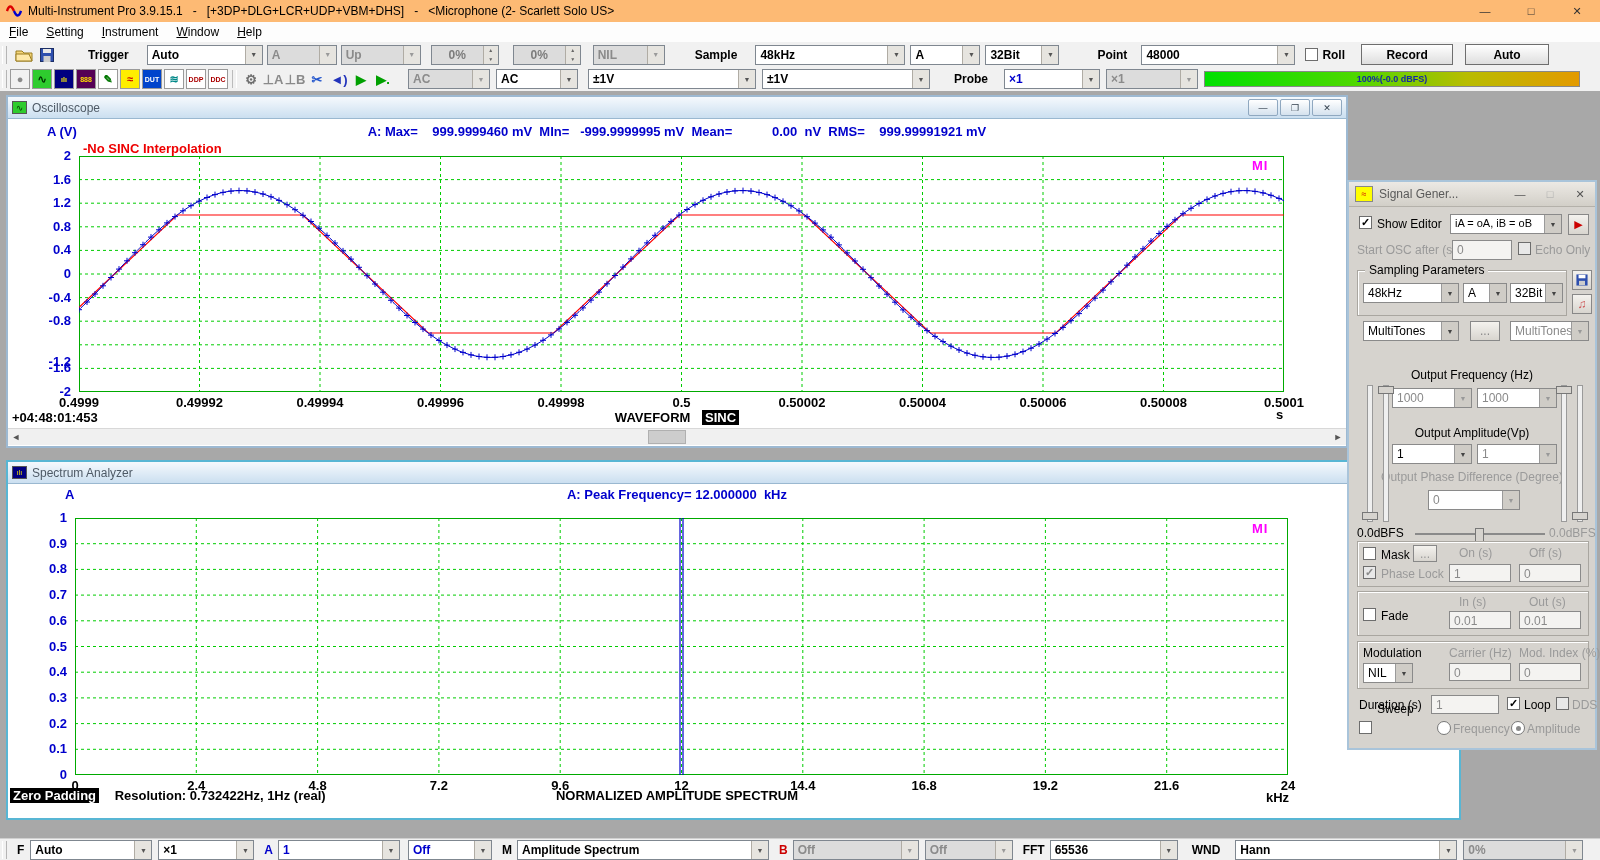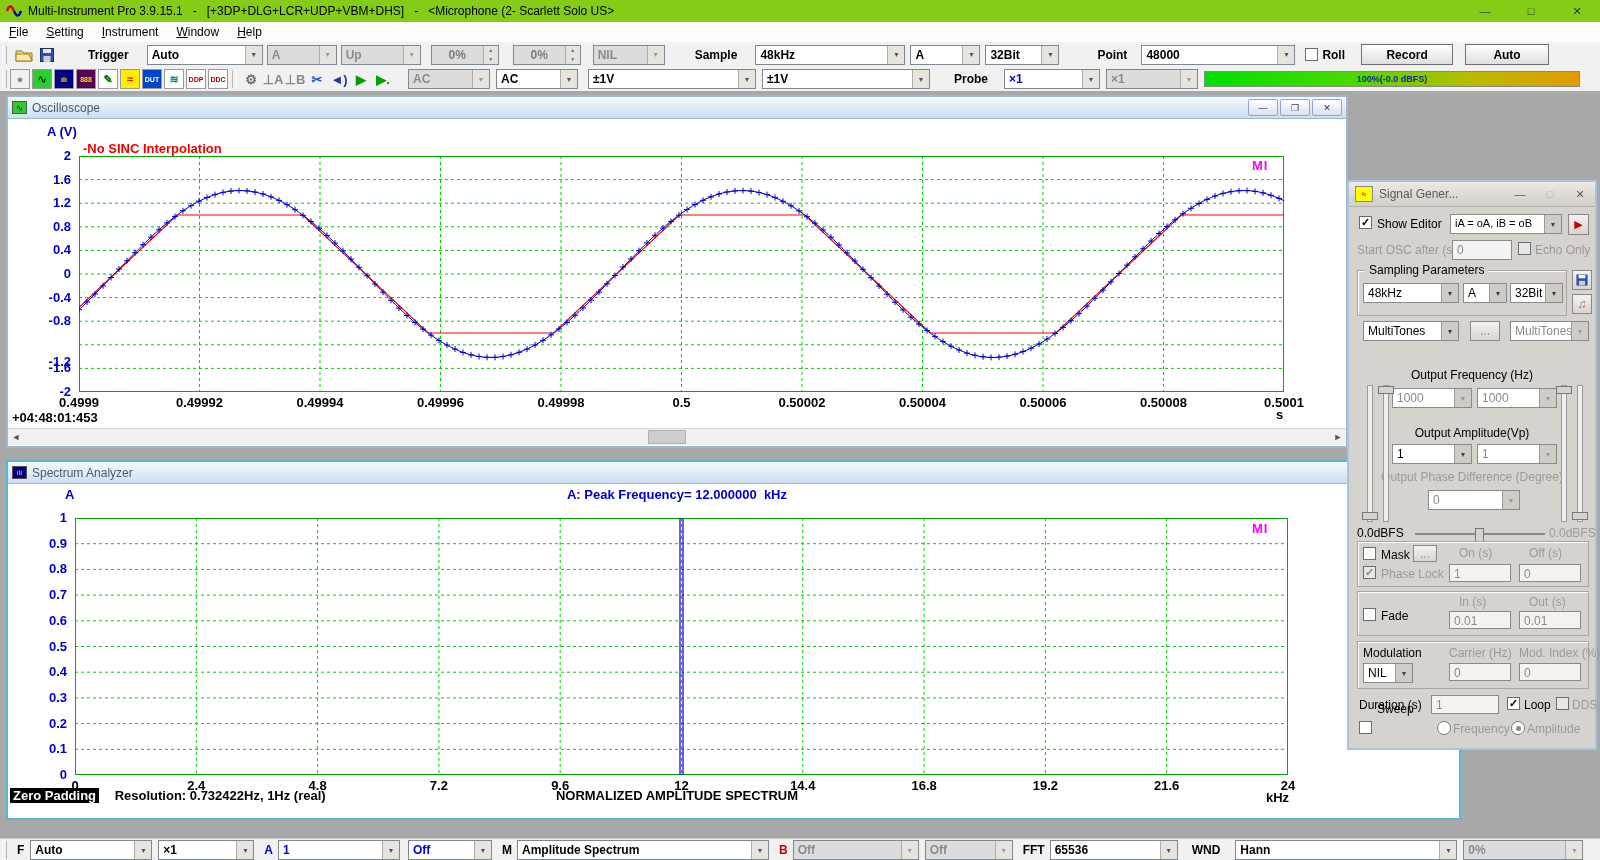--- a/index.html
+++ b/index.html
@@ -2,21 +2,21 @@
 <html><head>
 <meta charset="utf-8">
 <style>
   html,body{margin:0;padding:0}
   body{width:1600px;height:860px;overflow:hidden;position:relative;
        font-family:"Liberation Sans",sans-serif;background:#a8a8a8;font-size:12px;color:#000}
   .abs{position:absolute}
   .pre{white-space:pre}
   .bold{font-weight:bold}
   
-  .titlebar{left:0;top:0;width:1600px;height:22px;background:#84cc16;border-bottom:1px solid #ececec;
+  .titlebar{left:0;top:0;width:1600px;height:22px;background:#fdba74;border-bottom:1px solid #ececec;
             display:flex;align-items:center}
   .title-text{font-size:12px;margin-left:6px;white-space:pre}
   .winbtns{margin-left:auto;display:flex;height:22px}
   .winbtn{width:46px;height:22px;display:flex;align-items:center;justify-content:center;font-size:11px;color:#333}
   .menubar{left:0;top:22px;width:1600px;height:20px;background:#fdfdfd;border-bottom:1px solid #e2e2e2;
            display:flex;align-items:center}
   .menu-item{display:inline-block;padding:2px 9px;font-size:12px}
   .menu-item::first-letter{text-decoration:underline}
   
   .tb{display:flex;align-items:center;background:#f1f1f1}
@@ -250,20 +250,21 @@
   <div class="ctitle">
     <span class="cicon" style="background:#2ecc2e;color:#003300">∿</span>
     <span>Oscilloscope</span>
     <span class="cbtns">
       <span class="cbtn">—</span>
       <span class="cbtn">❐</span>
       <span class="cbtn">✕</span>
     </span>
   </div>
   <span class="abs bold" style="left:39px;top:27px;color:#0000cc;font-size:13px">A (V)</span>
+  <span class="abs bold pre" style="left:0;top:27px;width:1338px;text-align:center;color:#0000cc;font-size:13px">A: Max=    999.9999460 mV  MIn=   -999.9999995 mV  Mean=           0.00  nV  RMS=    999.99991921 mV</span>
   <span class="abs bold" style="left:75px;top:44px;color:#ee0000;font-size:13px">-No SINC Interpolation</span>
   <div class="abs" id="scope-plot" style="left:71px;top:59px;width:1205px;height:236px"><svg width="1205" height="236">
         <line x1="120.5" y1="0" x2="120.5" y2="236" stroke="#00cc00" stroke-dasharray="3,3" stroke-width="1"></line>
         <line x1="0" y1="23.6" x2="1205" y2="23.6" stroke="#00cc00" stroke-dasharray="3,3" stroke-width="1"></line>
         <line x1="241" y1="0" x2="241" y2="236" stroke="#00cc00" stroke-dasharray="3,3" stroke-width="1"></line>
         <line x1="0" y1="47.2" x2="1205" y2="47.2" stroke="#00cc00" stroke-dasharray="3,3" stroke-width="1"></line>
         <line x1="361.5" y1="0" x2="361.5" y2="236" stroke="#00cc00" stroke-dasharray="3,3" stroke-width="1"></line>
         <line x1="0" y1="70.8" x2="1205" y2="70.8" stroke="#00cc00" stroke-dasharray="3,3" stroke-width="1"></line>
         <line x1="482" y1="0" x2="482" y2="236" stroke="#00cc00" stroke-dasharray="3,3" stroke-width="1"></line>
         <line x1="0" y1="94.4" x2="1205" y2="94.4" stroke="#00cc00" stroke-dasharray="3,3" stroke-width="1"></line>
@@ -277,20 +278,24 @@
         <line x1="0" y1="188.8" x2="1205" y2="188.8" stroke="#00cc00" stroke-dasharray="3,3" stroke-width="1"></line>
         <line x1="1084.5" y1="0" x2="1084.5" y2="236" stroke="#00cc00" stroke-dasharray="3,3" stroke-width="1"></line>
         <line x1="0" y1="212.4" x2="1205" y2="212.4" stroke="#00cc00" stroke-dasharray="3,3" stroke-width="1"></line>
         <rect x="0.5" y="0.5" width="1204" height="235" fill="none" stroke="#00aa00" stroke-width="1"></rect>
         <polyline points="-278.3550000003425,59 -152.83416666684192,177 -27.313333333675818,177 98.20749999982475,59 223.7283333333253,59 349.2491666664914,177 474.76999999999197,177 600.290833333158,59 725.8116666666587,59 851.3325000001593,177 976.8533333329908,177 1102.3741666664914,59 1227.8949999999918,59 1353.4158333334924,177 1478.9366666663243,177 1604.4574999998247,59 1729.9783333333253,59" fill="none" stroke="#ff0000" stroke-width="1.2"></polyline>
         <path d="M0.0 153.7L1.0 152.8L2.0 151.8L3.0 150.9L4.0 149.9L5.0 148.9L6.0 148.0L7.0 147.0L8.0 146.0L9.0 145.0L10.0 144.0L11.0 143.0L12.0 142.0L13.0 141.0L14.0 140.0L15.0 139.0L16.0 138.0L17.0 137.0L18.0 136.0L19.0 134.9L20.0 133.9L21.0 132.9L22.0 131.9L23.0 130.8L24.0 129.8L25.0 128.8L26.0 127.7L27.0 126.7L28.0 125.7L29.0 124.6L30.0 123.6L31.0 122.5L32.0 121.5L33.0 120.4L34.0 119.4L35.0 118.4L36.0 117.3L37.0 116.3L38.0 115.2L39.0 114.2L40.0 113.1L41.0 112.1L42.0 111.1L43.0 110.0L44.0 109.0L45.0 107.9L46.0 106.9L47.0 105.9L48.0 104.8L49.0 103.8L50.0 102.8L51.0 101.8L52.0 100.7L53.0 99.7L54.0 98.7L55.0 97.7L56.0 96.7L57.0 95.7L58.0 94.7L59.0 93.7L60.0 92.7L61.0 91.7L62.0 90.7L63.0 89.7L64.0 88.7L65.0 87.7L66.0 86.8L67.0 85.8L68.0 84.9L69.0 83.9L70.0 82.9L71.0 82.0L72.0 81.1L73.0 80.1L74.0 79.2L75.0 78.3L76.0 77.4L77.0 76.5L78.0 75.6L79.0 74.7L80.0 73.8L81.0 72.9L82.0 72.0L83.0 71.1L84.0 70.3L85.0 69.4L86.0 68.6L87.0 67.8L88.0 66.9L89.0 66.1L90.0 65.3L91.0 64.5L92.0 63.7L93.0 62.9L94.0 62.1L95.0 61.3L96.0 60.6L97.0 59.8L98.0 59.1L99.0 58.4L100.0 57.6L101.0 56.9L102.0 56.2L103.0 55.5L104.0 54.8L105.0 54.1L106.0 53.5L107.0 52.8L108.0 52.2L109.0 51.5L110.0 50.9L111.0 50.3L112.0 49.7L113.0 49.1L114.0 48.5L115.0 47.9L116.0 47.4L117.0 46.8L118.0 46.3L119.0 45.8L120.0 45.2L121.0 44.7L122.0 44.2L123.0 43.8L124.0 43.3L125.0 42.8L126.0 42.4L127.0 42.0L128.0 41.5L129.0 41.1L130.0 40.7L131.0 40.3L132.0 40.0L133.0 39.6L134.0 39.2L135.0 38.9L136.0 38.6L137.0 38.3L138.0 38.0L139.0 37.7L140.0 37.4L141.0 37.1L142.0 36.9L143.0 36.7L144.0 36.4L145.0 36.2L146.0 36.0L147.0 35.8L148.0 35.7L149.0 35.5L150.0 35.3L151.0 35.2L152.0 35.1L153.0 35.0L154.0 34.9L155.0 34.8L156.0 34.7L157.0 34.7L158.0 34.6L159.0 34.6L160.0 34.6L161.0 34.6L162.0 34.6L163.0 34.6L164.0 34.6L165.0 34.7L166.0 34.7L167.0 34.8L168.0 34.9L169.0 35.0L170.0 35.1L171.0 35.2L172.0 35.4L173.0 35.5L174.0 35.7L175.0 35.9L176.0 36.1L177.0 36.3L178.0 36.5L179.0 36.7L180.0 37.0L181.0 37.2L182.0 37.5L183.0 37.8L184.0 38.0L185.0 38.3L186.0 38.7L187.0 39.0L188.0 39.3L189.0 39.7L190.0 40.1L191.0 40.4L192.0 40.8L193.0 41.2L194.0 41.6L195.0 42.1L196.0 42.5L197.0 43.0L198.0 43.4L199.0 43.9L200.0 44.4L201.0 44.9L202.0 45.4L203.0 45.9L204.0 46.4L205.0 47.0L206.0 47.5L207.0 48.1L208.0 48.7L209.0 49.3L210.0 49.9L211.0 50.5L212.0 51.1L213.0 51.7L214.0 52.3L215.0 53.0L216.0 53.7L217.0 54.3L218.0 55.0L219.0 55.7L220.0 56.4L221.0 57.1L222.0 57.8L223.0 58.5L224.0 59.3L225.0 60.0L226.0 60.8L227.0 61.6L228.0 62.3L229.0 63.1L230.0 63.9L231.0 64.7L232.0 65.5L233.0 66.3L234.0 67.1L235.0 68.0L236.0 68.8L237.0 69.7L238.0 70.5L239.0 71.4L240.0 72.2L241.0 73.1L242.0 74.0L243.0 74.9L244.0 75.8L245.0 76.7L246.0 77.6L247.0 78.5L248.0 79.4L249.0 80.4L250.0 81.3L251.0 82.3L252.0 83.2L253.0 84.1L254.0 85.1L255.0 86.1L256.0 87.0L257.0 88.0L258.0 89.0L259.0 90.0L260.0 90.9L261.0 91.9L262.0 92.9L263.0 93.9L264.0 94.9L265.0 95.9L266.0 96.9L267.0 98.0L268.0 99.0L269.0 100.0L270.0 101.0L271.0 102.0L272.0 103.1L273.0 104.1L274.0 105.1L275.0 106.2L276.0 107.2L277.0 108.2L278.0 109.3L279.0 110.3L280.0 111.3L281.0 112.4L282.0 113.4L283.0 114.5L284.0 115.5L285.0 116.6L286.0 117.6L287.0 118.6L288.0 119.7L289.0 120.7L290.0 121.8L291.0 122.8L292.0 123.9L293.0 124.9L294.0 125.9L295.0 127.0L296.0 128.0L297.0 129.0L298.0 130.1L299.0 131.1L300.0 132.1L301.0 133.2L302.0 134.2L303.0 135.2L304.0 136.2L305.0 137.3L306.0 138.3L307.0 139.3L308.0 140.3L309.0 141.3L310.0 142.3L311.0 143.3L312.0 144.3L313.0 145.3L314.0 146.3L315.0 147.2L316.0 148.2L317.0 149.2L318.0 150.1L319.0 151.1L320.0 152.1L321.0 153.0L322.0 154.0L323.0 154.9L324.0 155.8L325.0 156.8L326.0 157.7L327.0 158.6L328.0 159.5L329.0 160.4L330.0 161.3L331.0 162.2L332.0 163.1L333.0 164.0L334.0 164.8L335.0 165.7L336.0 166.5L337.0 167.4L338.0 168.2L339.0 169.0L340.0 169.9L341.0 170.7L342.0 171.5L343.0 172.3L344.0 173.1L345.0 173.9L346.0 174.6L347.0 175.4L348.0 176.1L349.0 176.9L350.0 177.6L351.0 178.3L352.0 179.1L353.0 179.8L354.0 180.5L355.0 181.1L356.0 181.8L357.0 182.5L358.0 183.2L359.0 183.8L360.0 184.4L361.0 185.1L362.0 185.7L363.0 186.3L364.0 186.9L365.0 187.5L366.0 188.0L367.0 188.6L368.0 189.1L369.0 189.7L370.0 190.2L371.0 190.7L372.0 191.2L373.0 191.7L374.0 192.2L375.0 192.7L376.0 193.1L377.0 193.6L378.0 194.0L379.0 194.5L380.0 194.9L381.0 195.3L382.0 195.7L383.0 196.0L384.0 196.4L385.0 196.7L386.0 197.1L387.0 197.4L388.0 197.7L389.0 198.0L390.0 198.3L391.0 198.6L392.0 198.9L393.0 199.1L394.0 199.3L395.0 199.6L396.0 199.8L397.0 200.0L398.0 200.2L399.0 200.3L400.0 200.5L401.0 200.6L402.0 200.8L403.0 200.9L404.0 201.0L405.0 201.1L406.0 201.2L407.0 201.3L408.0 201.3L409.0 201.4L410.0 201.4L411.0 201.4L412.0 201.4L413.0 201.4L414.0 201.4L415.0 201.4L416.0 201.3L417.0 201.3L418.0 201.2L419.0 201.1L420.0 201.0L421.0 200.9L422.0 200.8L423.0 200.6L424.0 200.5L425.0 200.3L426.0 200.1L427.0 199.9L428.0 199.7L429.0 199.5L430.0 199.3L431.0 199.1L432.0 198.8L433.0 198.5L434.0 198.3L435.0 198.0L436.0 197.7L437.0 197.3L438.0 197.0L439.0 196.7L440.0 196.3L441.0 196.0L442.0 195.6L443.0 195.2L444.0 194.8L445.0 194.4L446.0 193.9L447.0 193.5L448.0 193.1L449.0 192.6L450.0 192.1L451.0 191.6L452.0 191.1L453.0 190.6L454.0 190.1L455.0 189.6L456.0 189.0L457.0 188.5L458.0 187.9L459.0 187.4L460.0 186.8L461.0 186.2L462.0 185.6L463.0 184.9L464.0 184.3L465.0 183.7L466.0 183.0L467.0 182.4L468.0 181.7L469.0 181.0L470.0 180.3L471.0 179.6L472.0 178.9L473.0 178.2L474.0 177.5L475.0 176.7L476.0 176.0L477.0 175.2L478.0 174.5L479.0 173.7L480.0 172.9L481.0 172.1L482.0 171.3L483.0 170.5L484.0 169.7L485.0 168.9L486.0 168.1L487.0 167.2L488.0 166.4L489.0 165.5L490.0 164.7L491.0 163.8L492.0 162.9L493.0 162.0L494.0 161.1L495.0 160.2L496.0 159.3L497.0 158.4L498.0 157.5L499.0 156.6L500.0 155.7L501.0 154.7L502.0 153.8L503.0 152.8L504.0 151.9L505.0 150.9L506.0 150.0L507.0 149.0L508.0 148.0L509.0 147.1L510.0 146.1L511.0 145.1L512.0 144.1L513.0 143.1L514.0 142.1L515.0 141.1L516.0 140.1L517.0 139.1L518.0 138.1L519.0 137.1L520.0 136.1L521.0 135.0L522.0 134.0L523.0 133.0L524.0 132.0L525.0 130.9L526.0 129.9L527.0 128.9L528.0 127.8L529.0 126.8L530.0 125.7L531.0 124.7L532.0 123.7L533.0 122.6L534.0 121.6L535.0 120.5L536.0 119.5L537.0 118.4L538.0 117.4L539.0 116.4L540.0 115.3L541.0 114.3L542.0 113.2L543.0 112.2L544.0 111.1L545.0 110.1L546.0 109.1L547.0 108.0L548.0 107.0L549.0 106.0L550.0 104.9L551.0 103.9L552.0 102.9L553.0 101.8L554.0 100.8L555.0 99.8L556.0 98.8L557.0 97.8L558.0 96.8L559.0 95.8L560.0 94.7L561.0 93.7L562.0 92.8L563.0 91.8L564.0 90.8L565.0 89.8L566.0 88.8L567.0 87.8L568.0 86.9L569.0 85.9L570.0 84.9L571.0 84.0L572.0 83.0L573.0 82.1L574.0 81.1L575.0 80.2L576.0 79.3L577.0 78.4L578.0 77.4L579.0 76.5L580.0 75.6L581.0 74.7L582.0 73.8L583.0 73.0L584.0 72.1L585.0 71.2L586.0 70.4L587.0 69.5L588.0 68.7L589.0 67.8L590.0 67.0L591.0 66.2L592.0 65.4L593.0 64.5L594.0 63.8L595.0 63.0L596.0 62.2L597.0 61.4L598.0 60.6L599.0 59.9L600.0 59.1L601.0 58.4L602.0 57.7L603.0 57.0L604.0 56.3L605.0 55.6L606.0 54.9L607.0 54.2L608.0 53.5L609.0 52.9L610.0 52.2L611.0 51.6L612.0 51.0L613.0 50.3L614.0 49.7L615.0 49.1L616.0 48.6L617.0 48.0L618.0 47.4L619.0 46.9L620.0 46.3L621.0 45.8L622.0 45.3L623.0 44.8L624.0 44.3L625.0 43.8L626.0 43.3L627.0 42.9L628.0 42.4L629.0 42.0L630.0 41.6L631.0 41.2L632.0 40.8L633.0 40.4L634.0 40.0L635.0 39.6L636.0 39.3L637.0 38.9L638.0 38.6L639.0 38.3L640.0 38.0L641.0 37.7L642.0 37.4L643.0 37.2L644.0 36.9L645.0 36.7L646.0 36.4L647.0 36.2L648.0 36.0L649.0 35.8L650.0 35.7L651.0 35.5L652.0 35.4L653.0 35.2L654.0 35.1L655.0 35.0L656.0 34.9L657.0 34.8L658.0 34.7L659.0 34.7L660.0 34.6L661.0 34.6L662.0 34.6L663.0 34.6L664.0 34.6L665.0 34.6L666.0 34.6L667.0 34.7L668.0 34.7L669.0 34.8L670.0 34.9L671.0 35.0L672.0 35.1L673.0 35.2L674.0 35.4L675.0 35.5L676.0 35.7L677.0 35.9L678.0 36.0L679.0 36.3L680.0 36.5L681.0 36.7L682.0 36.9L683.0 37.2L684.0 37.5L685.0 37.7L686.0 38.0L687.0 38.3L688.0 38.6L689.0 39.0L690.0 39.3L691.0 39.7L692.0 40.0L693.0 40.4L694.0 40.8L695.0 41.2L696.0 41.6L697.0 42.0L698.0 42.5L699.0 42.9L700.0 43.4L701.0 43.9L702.0 44.3L703.0 44.8L704.0 45.3L705.0 45.9L706.0 46.4L707.0 46.9L708.0 47.5L709.0 48.0L710.0 48.6L711.0 49.2L712.0 49.8L713.0 50.4L714.0 51.0L715.0 51.7L716.0 52.3L717.0 52.9L718.0 53.6L719.0 54.3L720.0 54.9L721.0 55.6L722.0 56.3L723.0 57.0L724.0 57.8L725.0 58.5L726.0 59.2L727.0 60.0L728.0 60.7L729.0 61.5L730.0 62.3L731.0 63.0L732.0 63.8L733.0 64.6L734.0 65.4L735.0 66.2L736.0 67.1L737.0 67.9L738.0 68.7L739.0 69.6L740.0 70.4L741.0 71.3L742.0 72.2L743.0 73.0L744.0 73.9L745.0 74.8L746.0 75.7L747.0 76.6L748.0 77.5L749.0 78.4L750.0 79.4L751.0 80.3L752.0 81.2L753.0 82.2L754.0 83.1L755.0 84.1L756.0 85.0L757.0 86.0L758.0 87.0L759.0 87.9L760.0 88.9L761.0 89.9L762.0 90.9L763.0 91.9L764.0 92.8L765.0 93.8L766.0 94.8L767.0 95.9L768.0 96.9L769.0 97.9L770.0 98.9L771.0 99.9L772.0 100.9L773.0 101.9L774.0 103.0L775.0 104.0L776.0 105.0L777.0 106.1L778.0 107.1L779.0 108.1L780.0 109.2L781.0 110.2L782.0 111.3L783.0 112.3L784.0 113.3L785.0 114.4L786.0 115.4L787.0 116.5L788.0 117.5L789.0 118.6L790.0 119.6L791.0 120.6L792.0 121.7L793.0 122.7L794.0 123.8L795.0 124.8L796.0 125.8L797.0 126.9L798.0 127.9L799.0 129.0L800.0 130.0L801.0 131.0L802.0 132.1L803.0 133.1L804.0 134.1L805.0 135.1L806.0 136.2L807.0 137.2L808.0 138.2L809.0 139.2L810.0 140.2L811.0 141.2L812.0 142.2L813.0 143.2L814.0 144.2L815.0 145.2L816.0 146.2L817.0 147.2L818.0 148.1L819.0 149.1L820.0 150.1L821.0 151.0L822.0 152.0L823.0 152.9L824.0 153.9L825.0 154.8L826.0 155.8L827.0 156.7L828.0 157.6L829.0 158.5L830.0 159.4L831.0 160.3L832.0 161.2L833.0 162.1L834.0 163.0L835.0 163.9L836.0 164.7L837.0 165.6L838.0 166.5L839.0 167.3L840.0 168.1L841.0 169.0L842.0 169.8L843.0 170.6L844.0 171.4L845.0 172.2L846.0 173.0L847.0 173.8L848.0 174.6L849.0 175.3L850.0 176.1L851.0 176.8L852.0 177.6L853.0 178.3L854.0 179.0L855.0 179.7L856.0 180.4L857.0 181.1L858.0 181.8L859.0 182.4L860.0 183.1L861.0 183.7L862.0 184.4L863.0 185.0L864.0 185.6L865.0 186.2L866.0 186.8L867.0 187.4L868.0 188.0L869.0 188.5L870.0 189.1L871.0 189.6L872.0 190.2L873.0 190.7L874.0 191.2L875.0 191.7L876.0 192.2L877.0 192.6L878.0 193.1L879.0 193.6L880.0 194.0L881.0 194.4L882.0 194.8L883.0 195.2L884.0 195.6L885.0 196.0L886.0 196.4L887.0 196.7L888.0 197.1L889.0 197.4L890.0 197.7L891.0 198.0L892.0 198.3L893.0 198.6L894.0 198.8L895.0 199.1L896.0 199.3L897.0 199.5L898.0 199.8L899.0 200.0L900.0 200.2L901.0 200.3L902.0 200.5L903.0 200.6L904.0 200.8L905.0 200.9L906.0 201.0L907.0 201.1L908.0 201.2L909.0 201.3L910.0 201.3L911.0 201.4L912.0 201.4L913.0 201.4L914.0 201.4L915.0 201.4L916.0 201.4L917.0 201.4L918.0 201.3L919.0 201.3L920.0 201.2L921.0 201.1L922.0 201.0L923.0 200.9L924.0 200.8L925.0 200.6L926.0 200.5L927.0 200.3L928.0 200.1L929.0 200.0L930.0 199.8L931.0 199.5L932.0 199.3L933.0 199.1L934.0 198.8L935.0 198.6L936.0 198.3L937.0 198.0L938.0 197.7L939.0 197.4L940.0 197.0L941.0 196.7L942.0 196.4L943.0 196.0L944.0 195.6L945.0 195.2L946.0 194.8L947.0 194.4L948.0 194.0L949.0 193.5L950.0 193.1L951.0 192.6L952.0 192.2L953.0 191.7L954.0 191.2L955.0 190.7L956.0 190.2L957.0 189.6L958.0 189.1L959.0 188.5L960.0 188.0L961.0 187.4L962.0 186.8L963.0 186.2L964.0 185.6L965.0 185.0L966.0 184.4L967.0 183.7L968.0 183.1L969.0 182.4L970.0 181.8L971.0 181.1L972.0 180.4L973.0 179.7L974.0 179.0L975.0 178.3L976.0 177.5L977.0 176.8L978.0 176.1L979.0 175.3L980.0 174.5L981.0 173.8L982.0 173.0L983.0 172.2L984.0 171.4L985.0 170.6L986.0 169.8L987.0 169.0L988.0 168.1L989.0 167.3L990.0 166.4L991.0 165.6L992.0 164.7L993.0 163.9L994.0 163.0L995.0 162.1L996.0 161.2L997.0 160.3L998.0 159.4L999.0 158.5L1000.0 157.6L1001.0 156.7L1002.0 155.7L1003.0 154.8L1004.0 153.9L1005.0 152.9L1006.0 152.0L1007.0 151.0L1008.0 150.1L1009.0 149.1L1010.0 148.1L1011.0 147.1L1012.0 146.2L1013.0 145.2L1014.0 144.2L1015.0 143.2L1016.0 142.2L1017.0 141.2L1018.0 140.2L1019.0 139.2L1020.0 138.2L1021.0 137.2L1022.0 136.1L1023.0 135.1L1024.0 134.1L1025.0 133.1L1026.0 132.0L1027.0 131.0L1028.0 130.0L1029.0 128.9L1030.0 127.9L1031.0 126.9L1032.0 125.8L1033.0 124.8L1034.0 123.8L1035.0 122.7L1036.0 121.7L1037.0 120.6L1038.0 119.6L1039.0 118.5L1040.0 117.5L1041.0 116.4L1042.0 115.4L1043.0 114.4L1044.0 113.3L1045.0 112.3L1046.0 111.2L1047.0 110.2L1048.0 109.2L1049.0 108.1L1050.0 107.1L1051.0 106.0L1052.0 105.0L1053.0 104.0L1054.0 103.0L1055.0 101.9L1056.0 100.9L1057.0 99.9L1058.0 98.9L1059.0 97.9L1060.0 96.8L1061.0 95.8L1062.0 94.8L1063.0 93.8L1064.0 92.8L1065.0 91.8L1066.0 90.9L1067.0 89.9L1068.0 88.9L1069.0 87.9L1070.0 86.9L1071.0 86.0L1072.0 85.0L1073.0 84.1L1074.0 83.1L1075.0 82.2L1076.0 81.2L1077.0 80.3L1078.0 79.4L1079.0 78.4L1080.0 77.5L1081.0 76.6L1082.0 75.7L1083.0 74.8L1084.0 73.9L1085.0 73.0L1086.0 72.2L1087.0 71.3L1088.0 70.4L1089.0 69.6L1090.0 68.7L1091.0 67.9L1092.0 67.1L1093.0 66.2L1094.0 65.4L1095.0 64.6L1096.0 63.8L1097.0 63.0L1098.0 62.2L1099.0 61.5L1100.0 60.7L1101.0 60.0L1102.0 59.2L1103.0 58.5L1104.0 57.7L1105.0 57.0L1106.0 56.3L1107.0 55.6L1108.0 54.9L1109.0 54.3L1110.0 53.6L1111.0 52.9L1112.0 52.3L1113.0 51.6L1114.0 51.0L1115.0 50.4L1116.0 49.8L1117.0 49.2L1118.0 48.6L1119.0 48.0L1120.0 47.5L1121.0 46.9L1122.0 46.4L1123.0 45.9L1124.0 45.3L1125.0 44.8L1126.0 44.3L1127.0 43.8L1128.0 43.4L1129.0 42.9L1130.0 42.5L1131.0 42.0L1132.0 41.6L1133.0 41.2L1134.0 40.8L1135.0 40.4L1136.0 40.0L1137.0 39.7L1138.0 39.3L1139.0 39.0L1140.0 38.6L1141.0 38.3L1142.0 38.0L1143.0 37.7L1144.0 37.4L1145.0 37.2L1146.0 36.9L1147.0 36.7L1148.0 36.5L1149.0 36.2L1150.0 36.0L1151.0 35.9L1152.0 35.7L1153.0 35.5L1154.0 35.4L1155.0 35.2L1156.0 35.1L1157.0 35.0L1158.0 34.9L1159.0 34.8L1160.0 34.7L1161.0 34.7L1162.0 34.6L1163.0 34.6L1164.0 34.6L1165.0 34.6L1166.0 34.6L1167.0 34.6L1168.0 34.6L1169.0 34.7L1170.0 34.7L1171.0 34.8L1172.0 34.9L1173.0 35.0L1174.0 35.1L1175.0 35.2L1176.0 35.4L1177.0 35.5L1178.0 35.7L1179.0 35.8L1180.0 36.0L1181.0 36.2L1182.0 36.4L1183.0 36.7L1184.0 36.9L1185.0 37.2L1186.0 37.4L1187.0 37.7L1188.0 38.0L1189.0 38.3L1190.0 38.6L1191.0 38.9L1192.0 39.3L1193.0 39.6L1194.0 40.0L1195.0 40.4L1196.0 40.8L1197.0 41.2L1198.0 41.6L1199.0 42.0L1200.0 42.4L1201.0 42.9L1202.0 43.3L1203.0 43.8L1204.0 44.3L1205.0 44.8" fill="none" stroke="#0000cc" stroke-width="1"></path>
         <path d="M-3 153.7h6M0 150.7v6M5 146.0h6M8 143.0v6M13 138.0h6M16 135.0v6M21 129.8h6M24 126.8v6M29 121.5h6M32 118.5v6M37 113.1h6M40 110.1v6M45 104.8h6M48 101.8v6M53 96.7h6M56 93.7v6M61 88.7h6M64 85.7v6M69 81.1h6M72 78.1v6M77 73.8h6M80 70.8v6M85 66.9h6M88 63.9v6M93 60.6h6M96 57.6v6M101 54.8h6M104 51.8v6M109 49.7h6M112 46.7v6M117 45.2h6M120 42.2v6M125 41.5h6M128 38.5v6M133 38.6h6M136 35.6v6M141 36.4h6M144 33.4v6M149 35.1h6M152 32.1v6M157 34.6h6M160 31.6v6M165 34.9h6M168 31.9v6M173 36.1h6M176 33.1v6M181 38.0h6M184 35.0v6M189 40.8h6M192 37.8v6M197 44.4h6M200 41.4v6M205 48.7h6M208 45.7v6M213 53.7h6M216 50.7v6M221 59.3h6M224 56.3v6M229 65.5h6M232 62.5v6M237 72.2h6M240 69.2v6M245 79.4h6M248 76.4v6M253 87.0h6M256 84.0v6M261 94.9h6M264 91.9v6M269 103.1h6M272 100.1v6M277 111.3h6M280 108.3v6M285 119.7h6M288 116.7v6M293 128.0h6M296 125.0v6M301 136.2h6M304 133.2v6M309 144.3h6M312 141.3v6M317 152.1h6M320 149.1v6M325 159.5h6M328 156.5v6M333 166.5h6M336 163.5v6M341 173.1h6M344 170.1v6M349 179.1h6M352 176.1v6M357 184.4h6M360 181.4v6M365 189.1h6M368 186.1v6M373 193.1h6M376 190.1v6M381 196.4h6M384 193.4v6M389 198.9h6M392 195.9v6M397 200.5h6M400 197.5v6M405 201.3h6M408 198.3v6M413 201.3h6M416 198.3v6M421 200.5h6M424 197.5v6M429 198.8h6M432 195.8v6M437 196.3h6M440 193.3v6M445 193.1h6M448 190.1v6M453 189.0h6M456 186.0v6M461 184.3h6M464 181.3v6M469 178.9h6M472 175.9v6M477 172.9h6M480 169.9v6M485 166.4h6M488 163.4v6M493 159.3h6M496 156.3v6M501 151.9h6M504 148.9v6M509 144.1h6M512 141.1v6M517 136.1h6M520 133.1v6M525 127.8h6M528 124.8v6M533 119.5h6M536 116.5v6M541 111.1h6M544 108.1v6M549 102.9h6M552 99.9v6M557 94.7h6M560 91.7v6M565 86.9h6M568 83.9v6M573 79.3h6M576 76.3v6M581 72.1h6M584 69.1v6M589 65.4h6M592 62.4v6M597 59.1h6M600 56.1v6M605 53.5h6M608 50.5v6M613 48.6h6M616 45.6v6M621 44.3h6M624 41.3v6M629 40.8h6M632 37.8v6M637 38.0h6M640 35.0v6M645 36.0h6M648 33.0v6M653 34.9h6M656 31.9v6M661 34.6h6M664 31.6v6M669 35.1h6M672 32.1v6M677 36.5h6M680 33.5v6M685 38.6h6M688 35.6v6M693 41.6h6M696 38.6v6M701 45.3h6M704 42.3v6M709 49.8h6M712 46.8v6M717 54.9h6M720 51.9v6M725 60.7h6M728 57.7v6M733 67.1h6M736 64.1v6M741 73.9h6M744 70.9v6M749 81.2h6M752 78.2v6M757 88.9h6M760 85.9v6M765 96.9h6M768 93.9v6M773 105.0h6M776 102.0v6M781 113.3h6M784 110.3v6M789 121.7h6M792 118.7v6M797 130.0h6M800 127.0v6M805 138.2h6M808 135.2v6M813 146.2h6M816 143.2v6M821 153.9h6M824 150.9v6M829 161.2h6M832 158.2v6M837 168.1h6M840 165.1v6M845 174.6h6M848 171.6v6M853 180.4h6M856 177.4v6M861 185.6h6M864 182.6v6M869 190.2h6M872 187.2v6M877 194.0h6M880 191.0v6M885 197.1h6M888 194.1v6M893 199.3h6M896 196.3v6M901 200.8h6M904 197.8v6M909 201.4h6M912 198.4v6M917 201.2h6M920 198.2v6M925 200.1h6M928 197.1v6M933 198.3h6M936 195.3v6M941 195.6h6M944 192.6v6M949 192.2h6M952 189.2v6M957 188.0h6M960 185.0v6M965 183.1h6M968 180.1v6M973 177.5h6M976 174.5v6M981 171.4h6M984 168.4v6M989 164.7h6M992 161.7v6M997 157.6h6M1000 154.6v6M1005 150.1h6M1008 147.1v6M1013 142.2h6M1016 139.2v6M1021 134.1h6M1024 131.1v6M1029 125.8h6M1032 122.8v6M1037 117.5h6M1040 114.5v6M1045 109.2h6M1048 106.2v6M1053 100.9h6M1056 97.9v6M1061 92.8h6M1064 89.8v6M1069 85.0h6M1072 82.0v6M1077 77.5h6M1080 74.5v6M1085 70.4h6M1088 67.4v6M1093 63.8h6M1096 60.8v6M1101 57.7h6M1104 54.7v6M1109 52.3h6M1112 49.3v6M1117 47.5h6M1120 44.5v6M1125 43.4h6M1128 40.4v6M1133 40.0h6M1136 37.0v6M1141 37.4h6M1144 34.4v6M1149 35.7h6M1152 32.7v6M1157 34.7h6M1160 31.7v6M1165 34.6h6M1168 31.6v6M1173 35.4h6M1176 32.4v6M1181 36.9h6M1184 33.9v6M1189 39.3h6M1192 36.3v6M1197 42.4h6M1200 39.4v6" fill="none" stroke="#0000cc" stroke-width="1"></path>
       </svg></div>
   <span class="brand" style="left:1244px;top:61px">MI</span>
   <span class="abs bold" style="left:4px;top:313px;font-size:13px">+04:48:01:453</span>
+  <span class="abs" style="left:0;top:313px;width:1338px;text-align:center;font-size:13px">
+    <span class="bold">WAVEFORM</span>
+    <span class="badge" style="margin-left:8px">SINC</span>
+  </span>
   <span class="abs bold" style="left:1268px;top:310px;font-size:13px">s</span>
   <div class="scrollbar" style="left:0;top:331px;width:1338px;height:16px">
     <span class="sarrow">◄</span>
     <span class="sthumb" style="left:640px;width:36px"></span>
     <span class="sarrow" style="margin-left:auto">►</span>
   </div>
 <span class="ylab" style="left: 19px; width: 44px; top: 51px;">2</span>
     <span class="ylab" style="left: 19px; width: 44px; top: 74.6px;">1.6</span>
     <span class="ylab" style="left: 19px; width: 44px; top: 98.2px;">1.2</span>
     <span class="ylab" style="left: 19px; width: 44px; top: 121.8px;">0.8</span>

